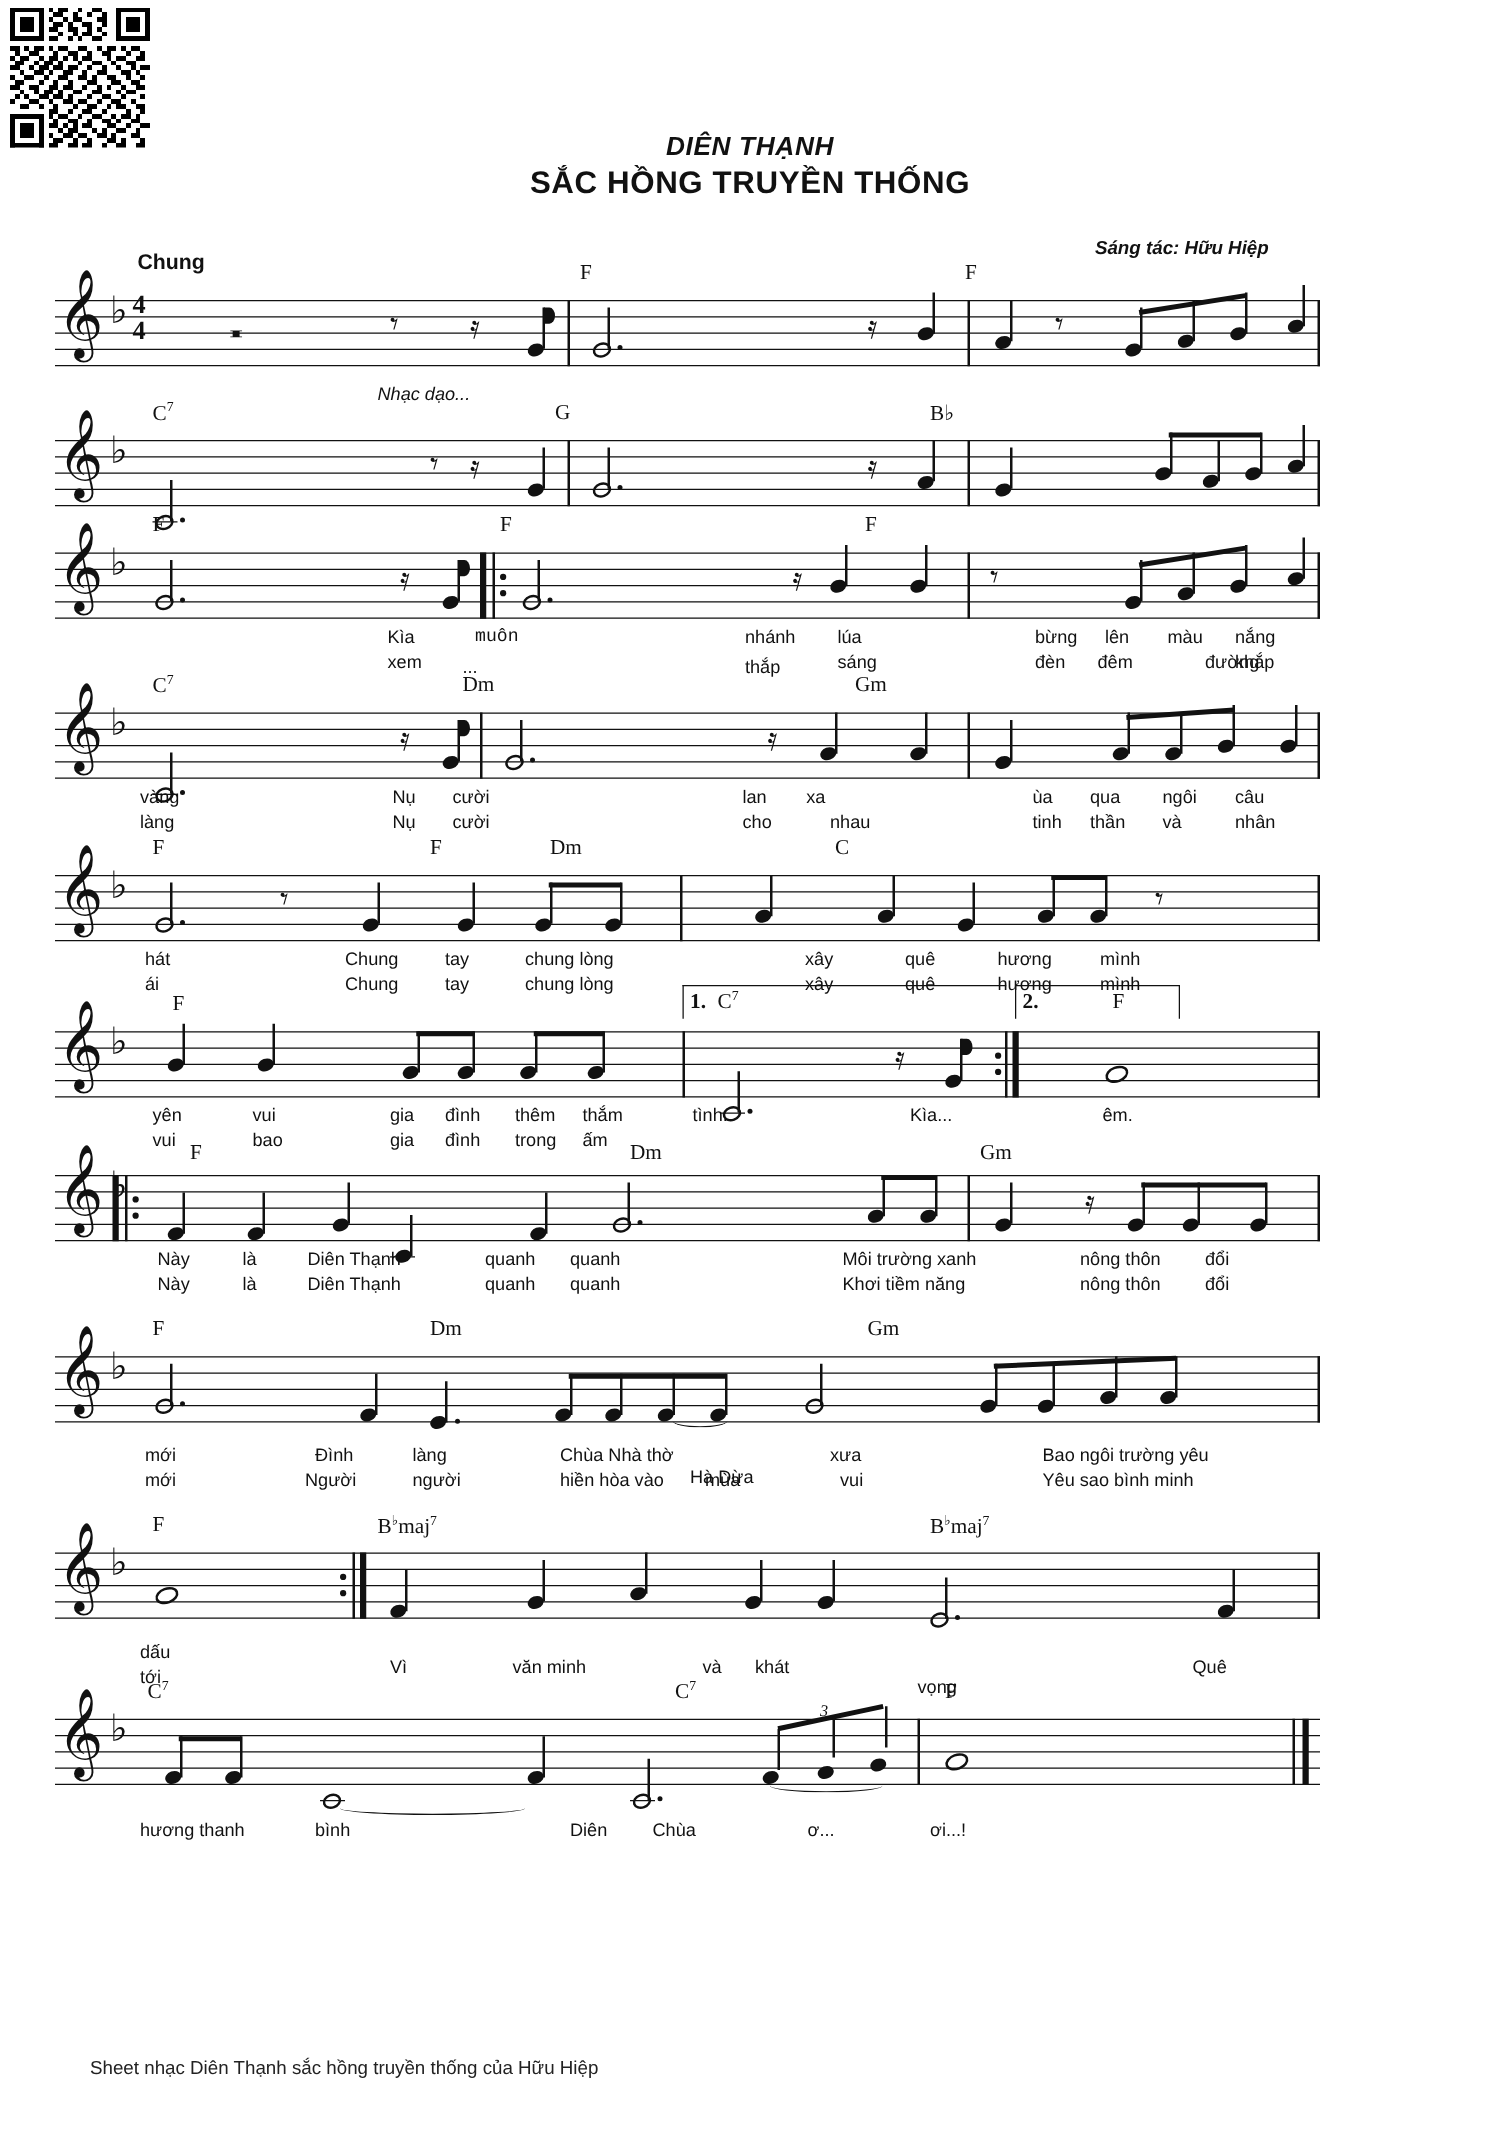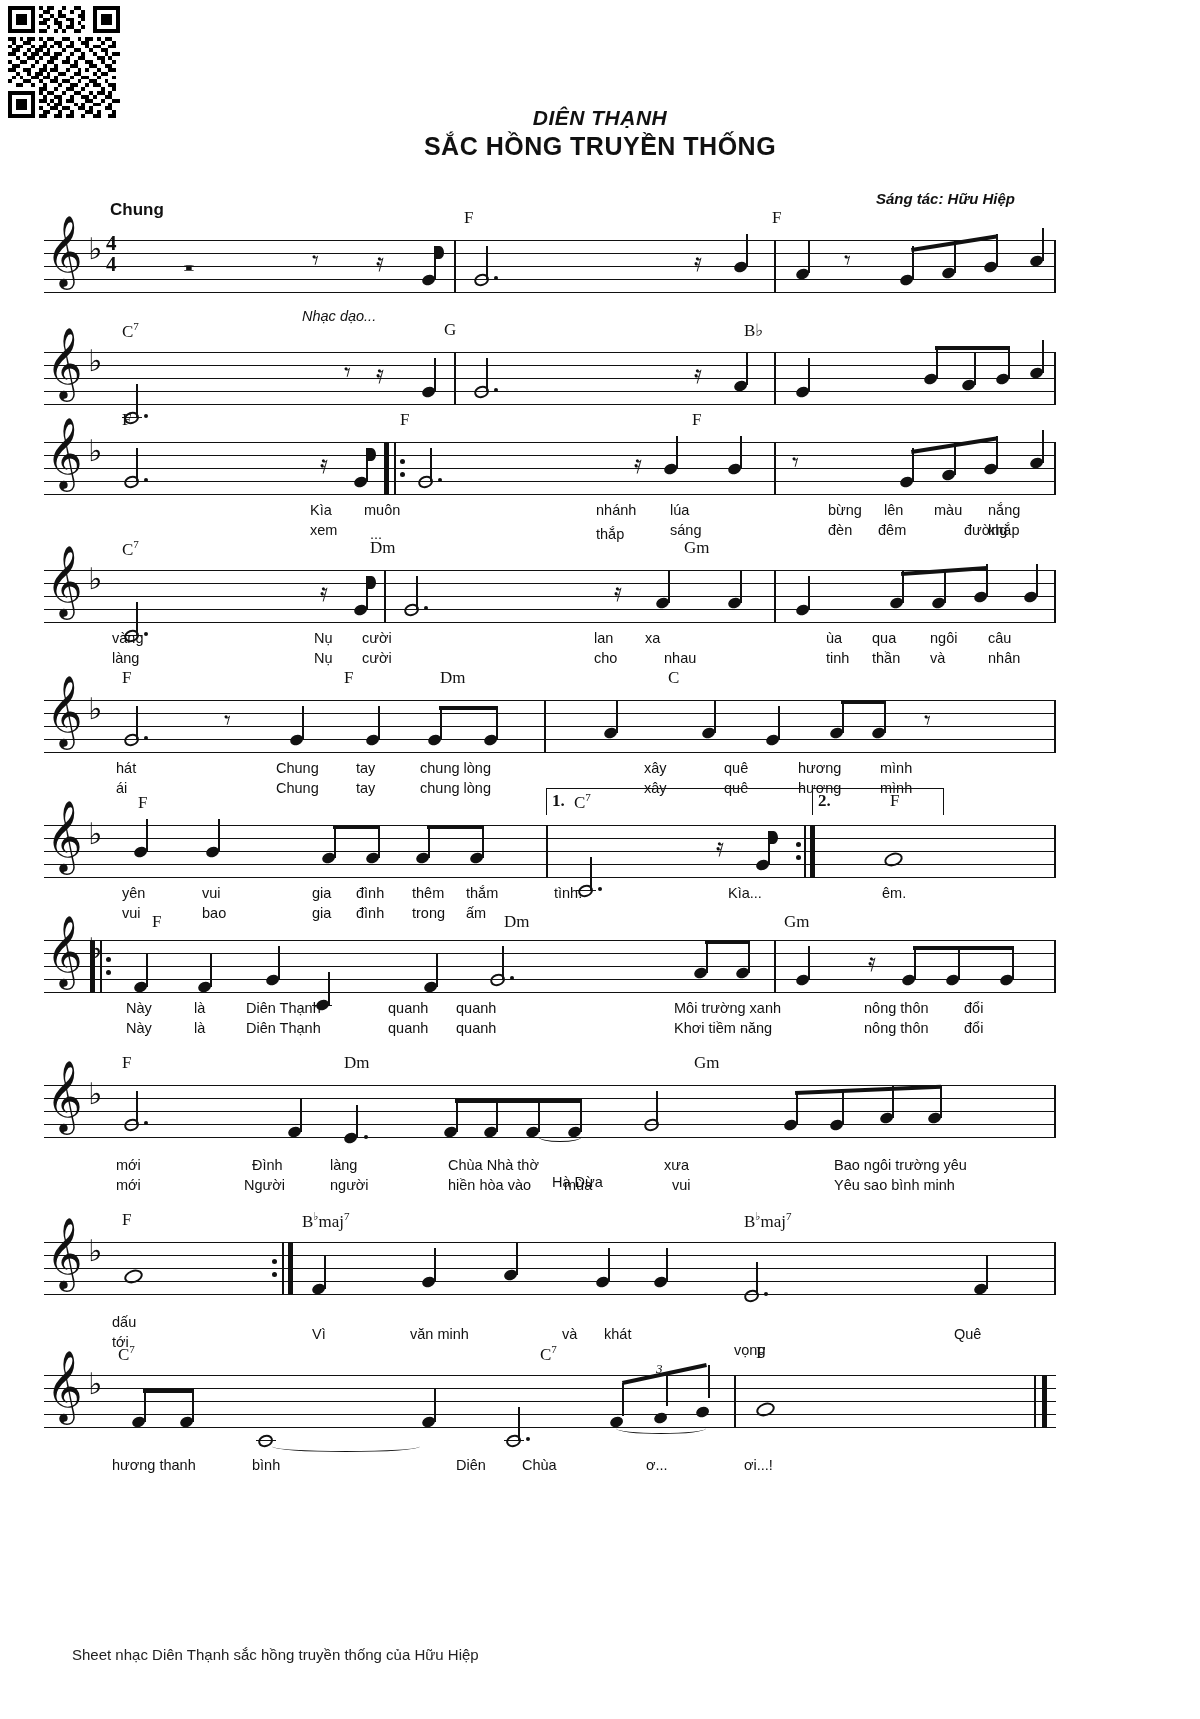--- a/index.html
+++ b/index.html
@@ -597,21 +597,21 @@
       <div class="beam" style="left:867px; top:8px; width:86px; transform:rotate(-9deg); transform-origin:left top;"></div>
       <div class="note" style="left:986px; top:16px;"></div>
       <div class="stem" style="left:998px; top:-12px;"></div>
       <div class="barline end" style="left:1010px;"></div>
     </div>
     <div class="chord" style="left:78px; top:-32px;">F</div>
     <div class="chord" style="left:356px; top:-32px;">F</div>
     <div class="chord" style="left:648px; top:-32px;">F</div>
 
     <div class="lyric" style="left:266px; top:60px;">Kìa</div>
-    <div class="lyric" style="left:320px; top:60px;">muôn</div>
+    <div class="lyric" style="left:336px; top:60px;font-family:Liberation Mono, monospace;">muôn</div>
     <div class="lyric" style="left:552px; top:60px;">nhánh</div>
     <div class="lyric" style="left:626px; top:60px;">lúa</div>
     <div class="lyric" style="left:784px; top:60px;">bừng</div>
     <div class="lyric" style="left:840px; top:60px;">lên</div>
     <div class="lyric" style="left:890px; top:60px;">màu</div>
     <div class="lyric" style="left:944px; top:60px;">nắng</div>
 
     <div class="lyric" style="left:266px; top:80px;">xem</div>
     <div class="lyric" style="left:326px; top:84px;">...</div>
     <div class="lyric" style="left:552px; top:84px;">thắp</div>

